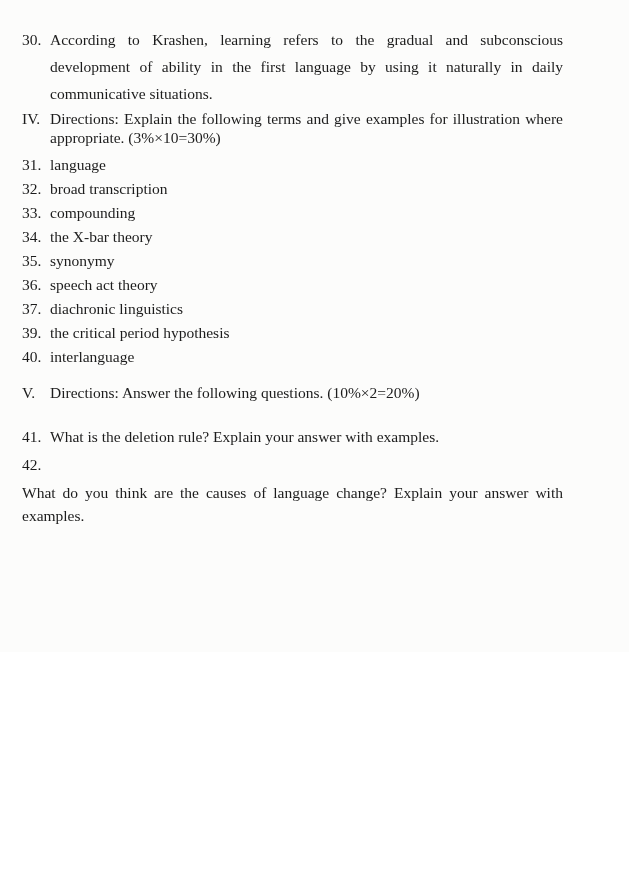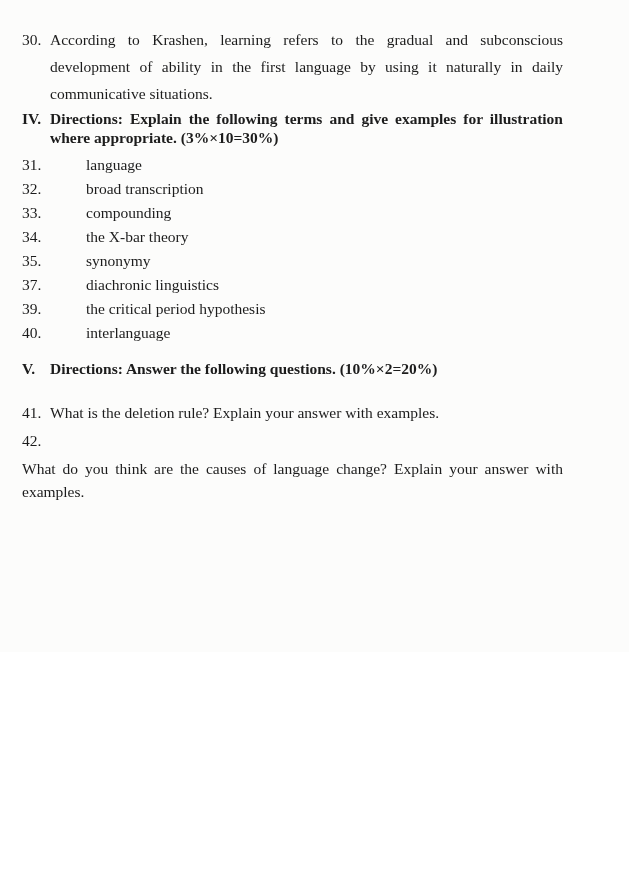--- a/index.html
+++ b/index.html
@@ -22,29 +22,29 @@
     flex: 0 0 28px;
     white-space: nowrap;
   }
   .text-cell { flex: 1; }
 
   
   .q30 { line-height: 27px; }
   .q30 .text-cell { text-align: justify; }
 
   
-  .section-heading { font-weight: bold; line-height: 19px; }
+  .section-heading { font-weight: normal; line-height: 19px; }
   .section-heading .text-cell { text-align: justify; }
   .section-iv { margin-top: 2px; }
   .section-v { margin-top: 14px; }
   .section-v .text-cell { text-align: left; }
 
   
   .terms { margin-top: 6px; }
-  .term-row { line-height: 24px; gap: 36px; }
+  .term-row { line-height: 24px; }
 
   
   .q41 { margin-top: 23px; line-height: 24px; }
   .q42 { margin-top: 4px; line-height: 23px; flex-direction: column; }
   .q42 .text-cell { text-align: justify; }
 
   
   .footer {
     position: absolute;
     top: 851px;
@@ -94,20 +94,24 @@
       </div>
       <div class="row term-row">
         <span class="num-cell">34.</span>
         <span class="text-cell">the X-bar theory</span>
       </div>
       <div class="row term-row">
         <span class="num-cell">35.</span>
         <span class="text-cell">synonymy</span>
       </div>
       <div class="row term-row">
+        <span class="num-cell">36.</span>
+        <span class="text-cell">speech act theory</span>
+      </div>
+      <div class="row term-row">
         <span class="num-cell">37.</span>
         <span class="text-cell">diachronic linguistics</span>
       </div>
       <div class="row term-row">
         <span class="num-cell">39.</span>
         <span class="text-cell">the critical period hypothesis</span>
       </div>
       <div class="row term-row">
         <span class="num-cell">40.</span>
         <span class="text-cell">interlanguage</span>

